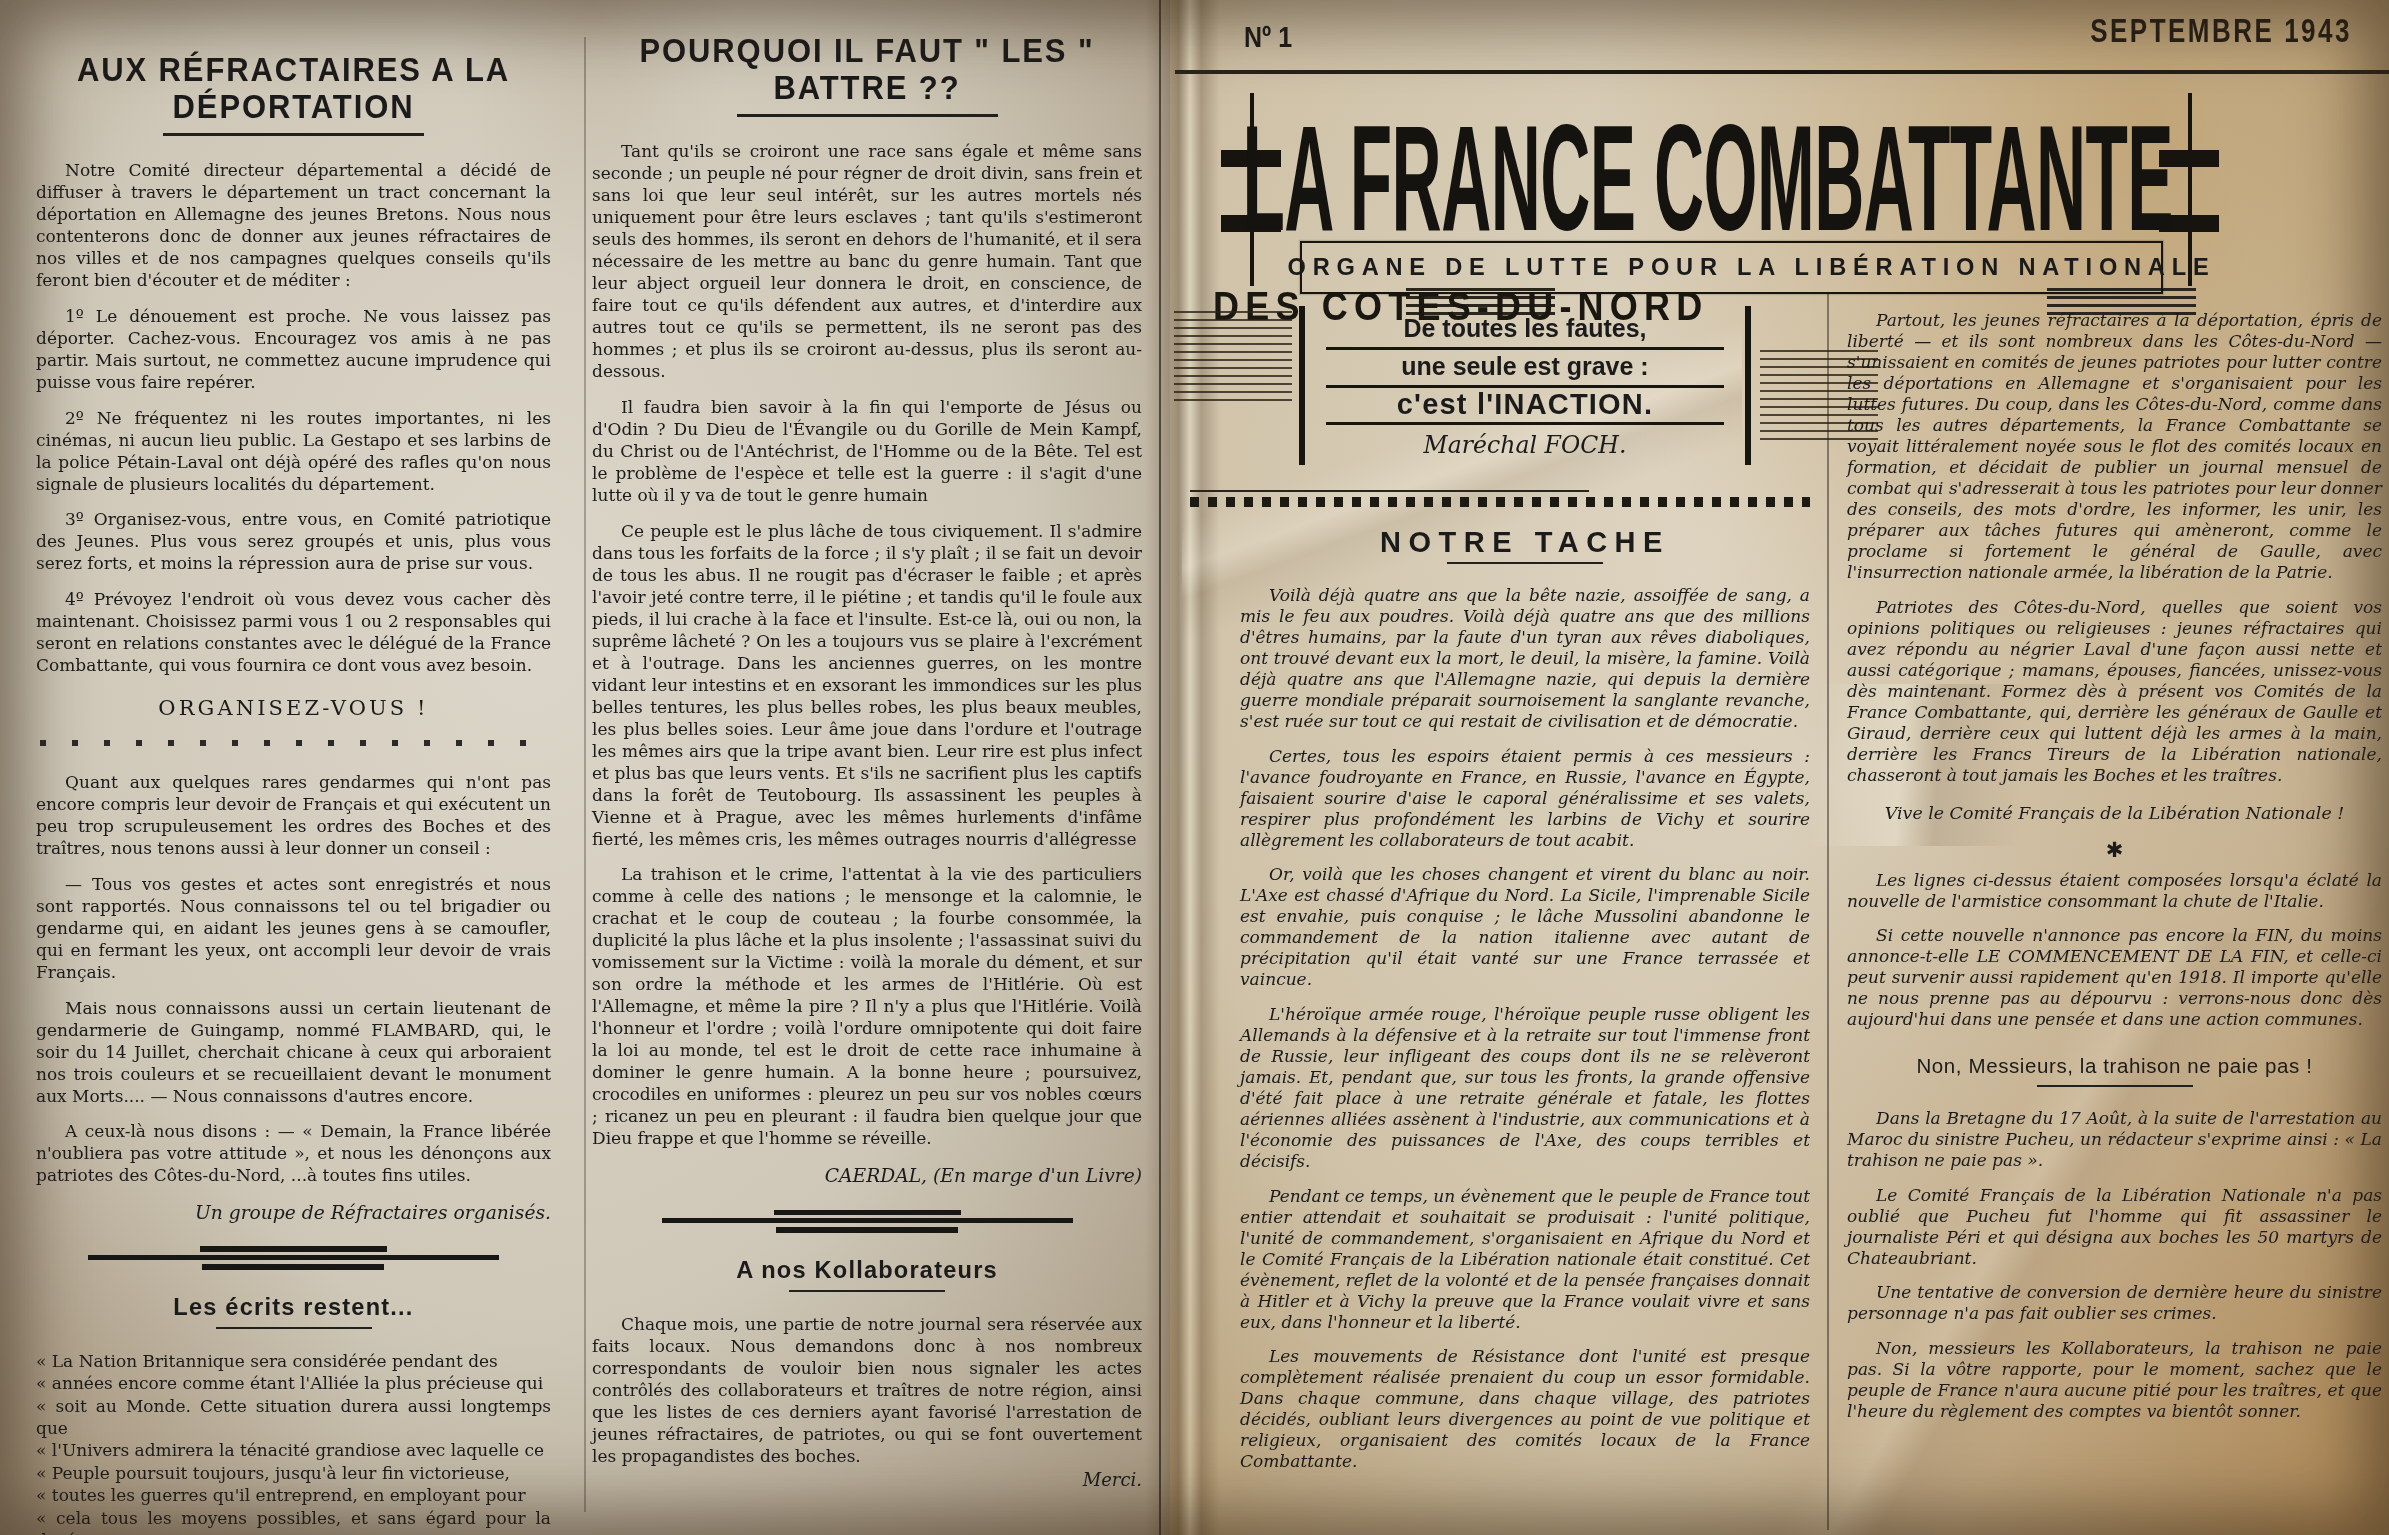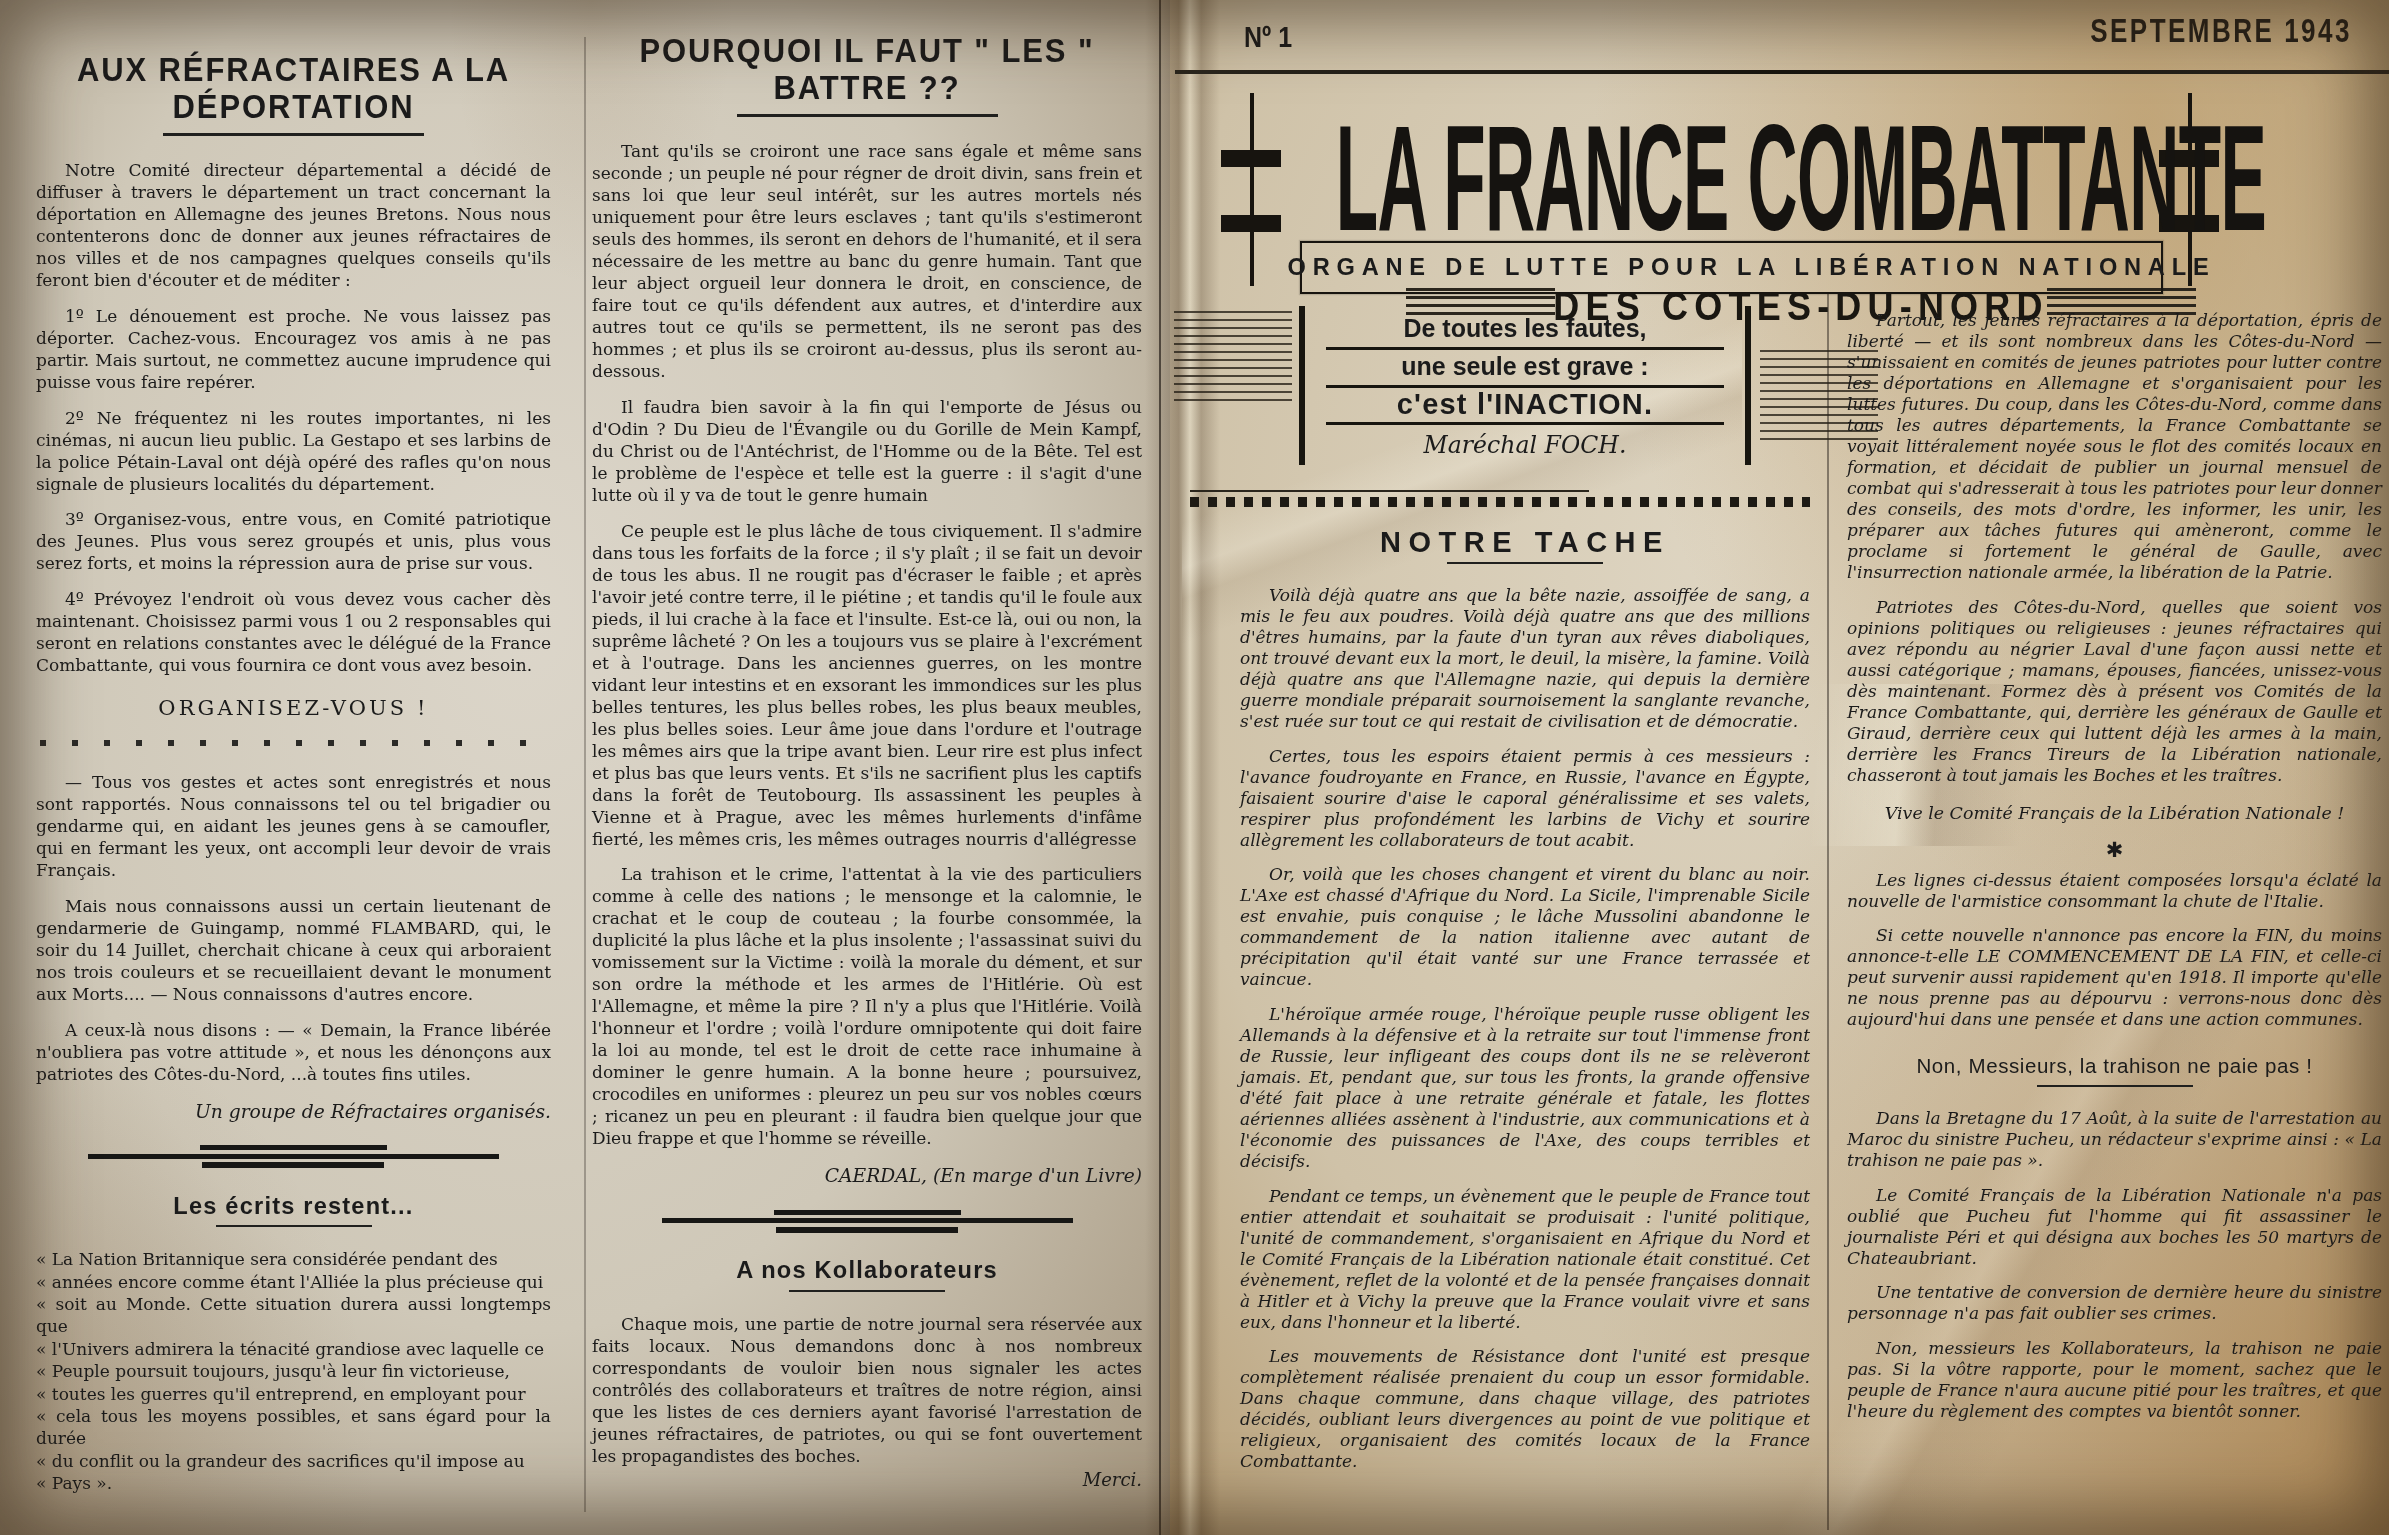--- a/index.html
+++ b/index.html
@@ -46,21 +46,21 @@
   .quote-lines{white-space:pre-line;font-size:17px;line-height:22.4px;margin:3.7px 0 6.2px 0;}
   .merci{text-align:right;font-size:18px;font-style:italic;margin-top:-11.2px;}
 
   
   #issue-no{position:absolute;left:1244px;top:22.4px;font-family:"Liberation Sans",sans-serif;
     font-weight:700;font-size:25px;transform:scaleY(1.2);}
   #issue-date{position:absolute;right:37px;top:16px;font-family:"Liberation Sans",sans-serif;
     font-weight:700;font-size:26px;letter-spacing:2.5px;transform:scaleY(1.25);color:#241f18;}
   #head-rule{position:absolute;left:1175px;top:70px;width:1215px;height:4.4px;
     background:linear-gradient(90deg,#2a251d 0%,#17140f 50%,#2a251d 100%);}
-  #masthead{position:absolute;left:1213px;top:93px;width:1176px;text-align:center;}
+  #masthead{position:absolute;left:1213px;top:93px;width:1176px;}
   #mast-title{font-family:"Liberation Sans",sans-serif;font-weight:700;font-size:73px;
     letter-spacing:-0.6px;transform:scale(.95,2.05);transform-origin:center top;
     white-space:nowrap;color:#151310;}
   #mast-sub-row{position:absolute;left:0;top:192px;width:100%;height:37px;}
   #mast-sub{font-family:"Liberation Sans",sans-serif;font-weight:700;font-size:36px;
     letter-spacing:6.2px;color:#1a1711;display:inline-block;transform:scaleY(1.15);}
   .stripes{position:absolute;top:2.5px;width:149px;height:31px;
     background:repeating-linear-gradient(180deg,#2b261d 0 3.1px,transparent 3.1px 8px);}
   #stripes-l{left:193px;} #stripes-r{right:193px;}
   #banner-box{position:absolute;left:1300px;top:241px;width:859px;height:49px;
@@ -143,20 +143,21 @@
   <div class="col" id="col1">
     <div class="headline">AUX RÉFRACTAIRES A LA DÉPORTATION</div>
     <div class="hr-short"></div>
     <p>Notre Comité directeur départemental a décidé de diffuser à travers le département un tract concernant la déportation en Allemagne des jeunes Bretons. Nous nous contenterons donc de donner aux jeunes réfractaires de nos villes et de nos campagnes quelques conseils qu'ils feront bien d'écouter et de méditer :</p>
     <p>1º Le dénouement est proche. Ne vous laissez pas déporter. Cachez-vous. Encouragez vos amis à ne pas partir. Mais surtout, ne commettez aucune imprudence qui puisse vous faire repérer.</p>
     <p>2º Ne fréquentez ni les routes importantes, ni les cinémas, ni aucun lieu public. La Gestapo et ses larbins de la police Pétain-Laval ont déjà opéré des rafles qu'on nous signale de plusieurs localités du département.</p>
     <p>3º Organisez-vous, entre vous, en Comité patriotique des Jeunes. Plus vous serez groupés et unis, plus vous serez forts, et moins la répression aura de prise sur vous.</p>
     <p>4º Prévoyez l'endroit où vous devez vous cacher dès maintenant. Choisissez parmi vous 1 ou 2 responsables qui seront en relations constantes avec le délégué de la France Combattante, qui vous fournira ce dont vous avez besoin.</p>
     <p class="center-call">ORGANISEZ-VOUS !</p>
     <div class="dotrow"></div>
+    <p>Quant aux quelques rares gendarmes qui n'ont pas encore compris leur devoir de Français et qui exécutent un peu trop scrupuleusement les ordres des Boches et des traîtres, nous tenons aussi à leur donner un conseil :</p>
     <p>— Tous vos gestes et actes sont enregistrés et nous sont rapportés. Nous connaissons tel ou tel brigadier ou gendarme qui, en aidant les jeunes gens à se camoufler, qui en fermant les yeux, ont accompli leur devoir de vrais Français.</p>
     <p>Mais nous connaissons aussi un certain lieutenant de gendarmerie de Guingamp, nommé FLAMBARD, qui, le soir du 14 Juillet, cherchait chicane à ceux qui arboraient nos trois couleurs et se recueillaient devant le monument aux Morts.... — Nous connaissons d'autres encore.</p>
     <p>A ceux-là nous disons : — « Demain, la France libérée n'oubliera pas votre attitude », et nous les dénonçons aux patriotes des Côtes-du-Nord, ...à toutes fins utiles.</p>
     <div class="sig">Un groupe de Réfractaires organisés.</div>
     <div class="tribar">
       <div class="t"></div>
         <div class="m"></div>
         <div class="b"></div>
     </div>
     <div class="headline-sm">Les écrits restent...</div>

